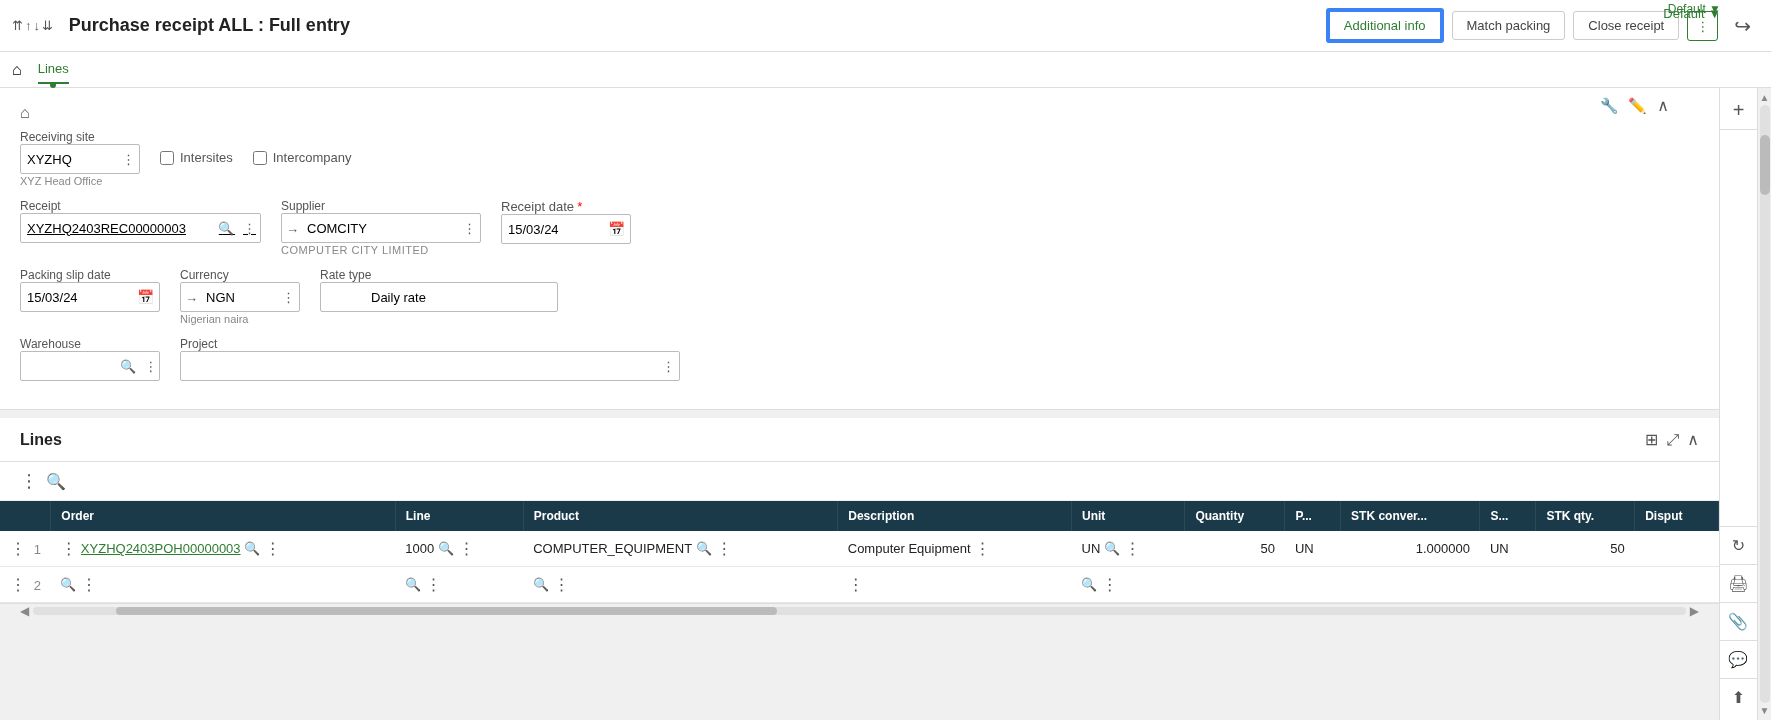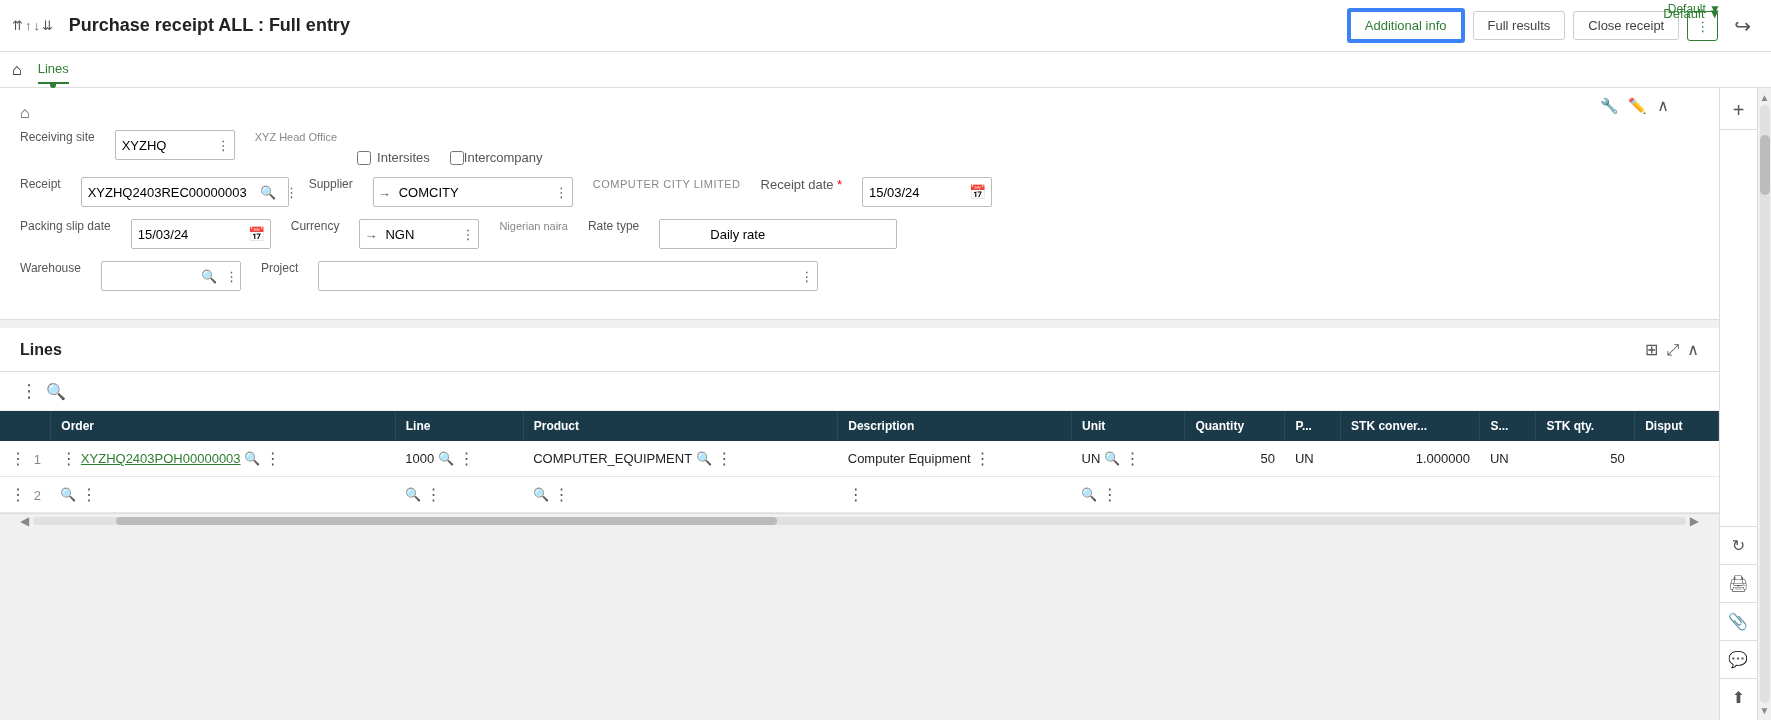--- a/index.html
+++ b/index.html
@@ -38,21 +38,21 @@
     .form-section {
       background: #fff; margin: 0; padding: 16px 20px 16px 20px;
       border-bottom: 1px solid #ddd; position: relative;
     }
     .form-section-top-icons {
       position: absolute; top: 8px; right: 50px;
       display: flex; gap: 10px; align-items: center;
     }
 
     .form-row { display: flex; align-items: flex-start; gap: 20px; margin-bottom: 12px; flex-wrap: wrap; }
-    .form-field { display: flex; flex-direction: row; gap: 20px; }
+    .form-field { display: flex; flex-direction: column; gap: 0; }
     .form-label { font-size: 12px; color: #555; }
     .input-with-icons { display: flex; align-items: center; border: 1px solid #bbb; border-radius: 2px; background: #fff; height: 30px; }
     .input-with-icons input { border: none; outline: none; padding: 0 6px; font-size: 13px; flex: 1; }
     .input-icon { color: #555; padding: 0 4px; cursor: pointer; font-size: 13px; }
     .sublabel { font-size: 11px; color: #888; margin-top: 1px; }
 
     
     .lines-section { background: #fff; margin: 8px 0 0 0; }
     .lines-header {
       display: flex; align-items: center; justify-content: space-between;
@@ -96,21 +96,21 @@
       <span style="color:#555;font-size:13px;cursor:pointer;">↓</span>
       <span style="color:#555;font-size:13px;cursor:pointer;">⇊</span>
     </div>
     <span class="top-bar-title">Purchase receipt ALL : Full entry</span>
   </div>
   <div style="position:absolute;top:4px;right:0;color:#2e7d32;font-size:12px;padding:2px 50px 0 0;z-index:10;">
     <span>Default ▼</span>
   </div>
   <div class="top-bar-right">
     <button class="btn-outlined">Additional info</button>
-    <button class="btn-plain">Full results</button>
+    <button class="btn-plain">Match packing</button>
     <button class="btn-plain">Close receipt</button>
     <button class="btn-icon">
       <span>⋮</span>
     </button>
     <button class="btn-exit">
       <span style="font-size:20px;">↪</span>
     </button>
   </div>
 </div>
 
@@ -146,30 +146,30 @@
           <div class="input-with-icons" style="width:120px;">
             <input type="text" value="XYZHQ" style="width: 80px; border: none; outline: none; padding: 0px 6px; font-size: 13px;">
             <span class="input-icon">⋮</span>
           </div>
           <span class="sublabel">XYZ Head Office</span>
         </div>
         <div style="display:flex;align-items:center;gap:6px;margin-top:20px;">
           <input type="checkbox" style="width: 14px; height: 14px;">
           <span style="font-size:13px;color:#555;">Intersites</span>
         </div>
-        <div style="display:flex;align-items:center;gap:0;margin-top:20px;">
+        <div style="display:flex;align-items:center;gap:6px;margin-top:20px;">
           <input type="checkbox" style="width: 14px; height: 14px;">
           <span style="font-size:13px;color:#555;">Intercompany</span>
         </div>
       </div>
 
       <div class="form-row">
         <div class="form-field">
           <span class="form-label">Receipt</span>
-          <div class="input-with-icons" style="width:208px;">
+          <div class="input-with-icons" style="width:241px;text-decoration:underline;">
             <input type="text" value="XYZHQ2403REC00000003" style="width: 175px; border: none; outline: none; padding: 0px 6px; font-size: 13px;">
             <span class="input-icon">🔍</span>
             <span class="input-icon">⋮</span>
           </div>
         </div>
         <div class="form-field">
           <span class="form-label">Supplier</span>
           <div class="input-with-icons" style="width:200px;">
             <span style="color:#555;padding:0 4px;font-size:13px;">→</span>
             <input type="text" value="COMCITY" style="width: 140px; border: none; outline: none; padding: 0px 4px; font-size: 13px;">

